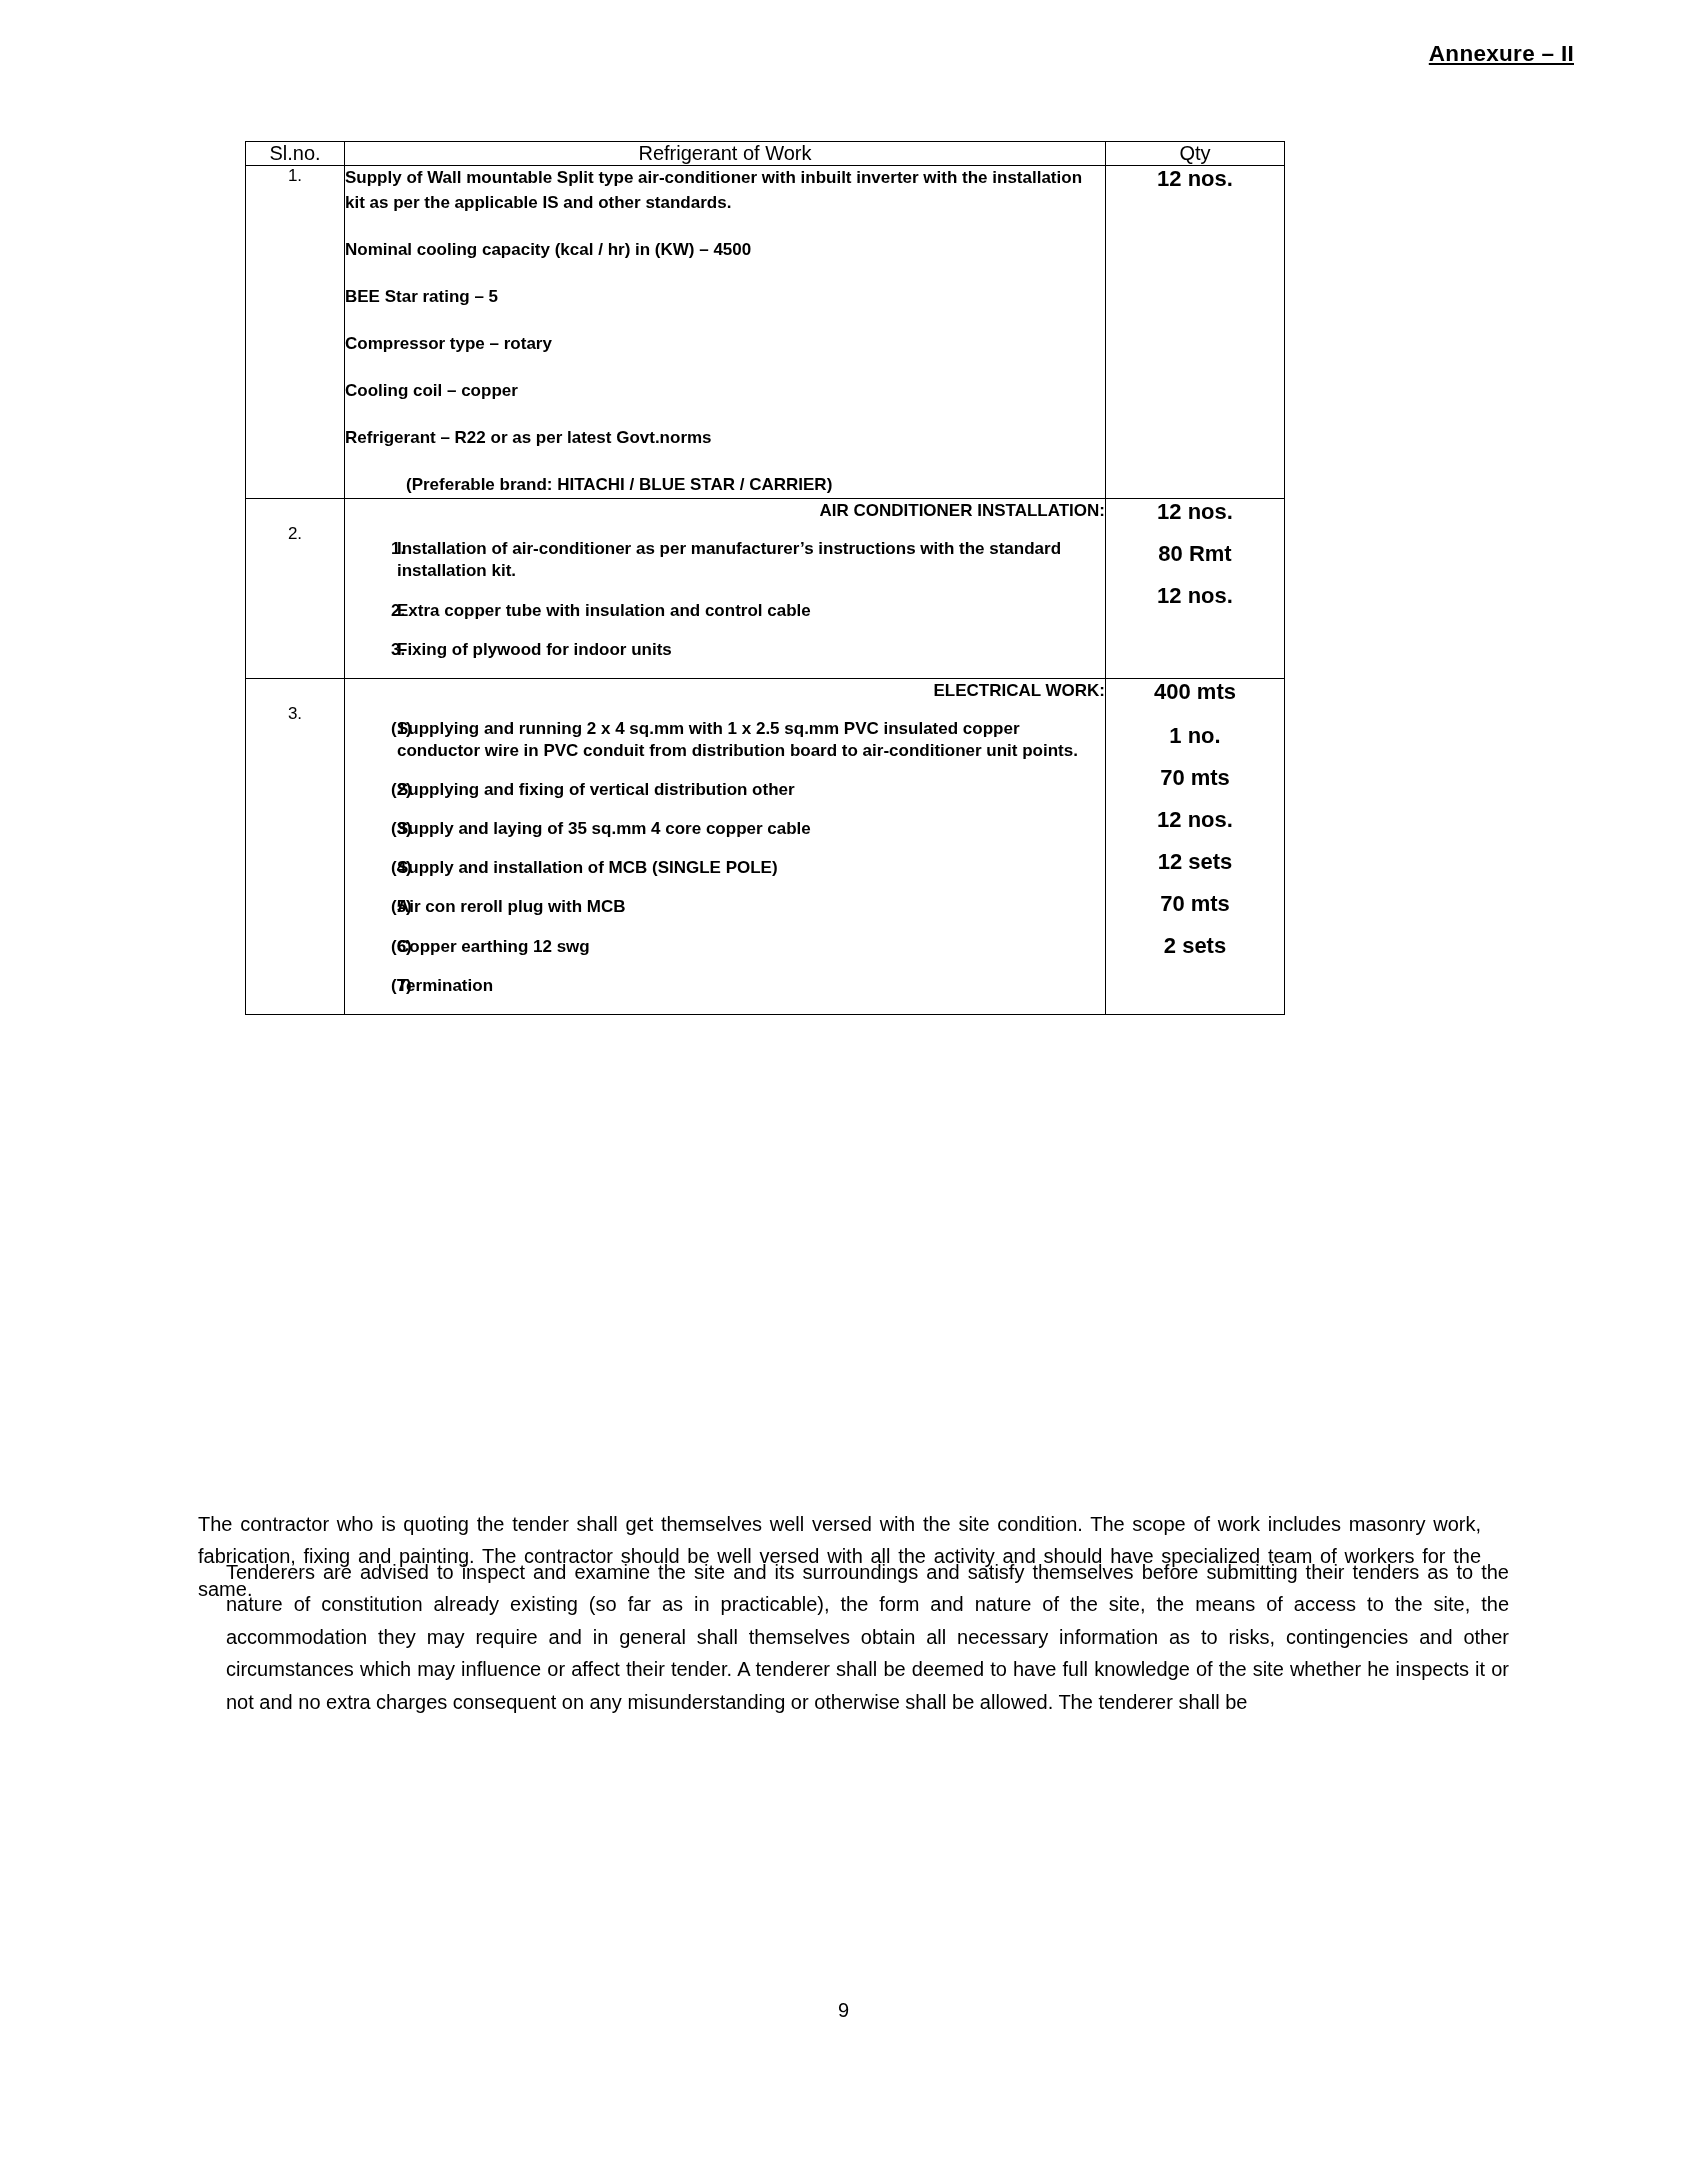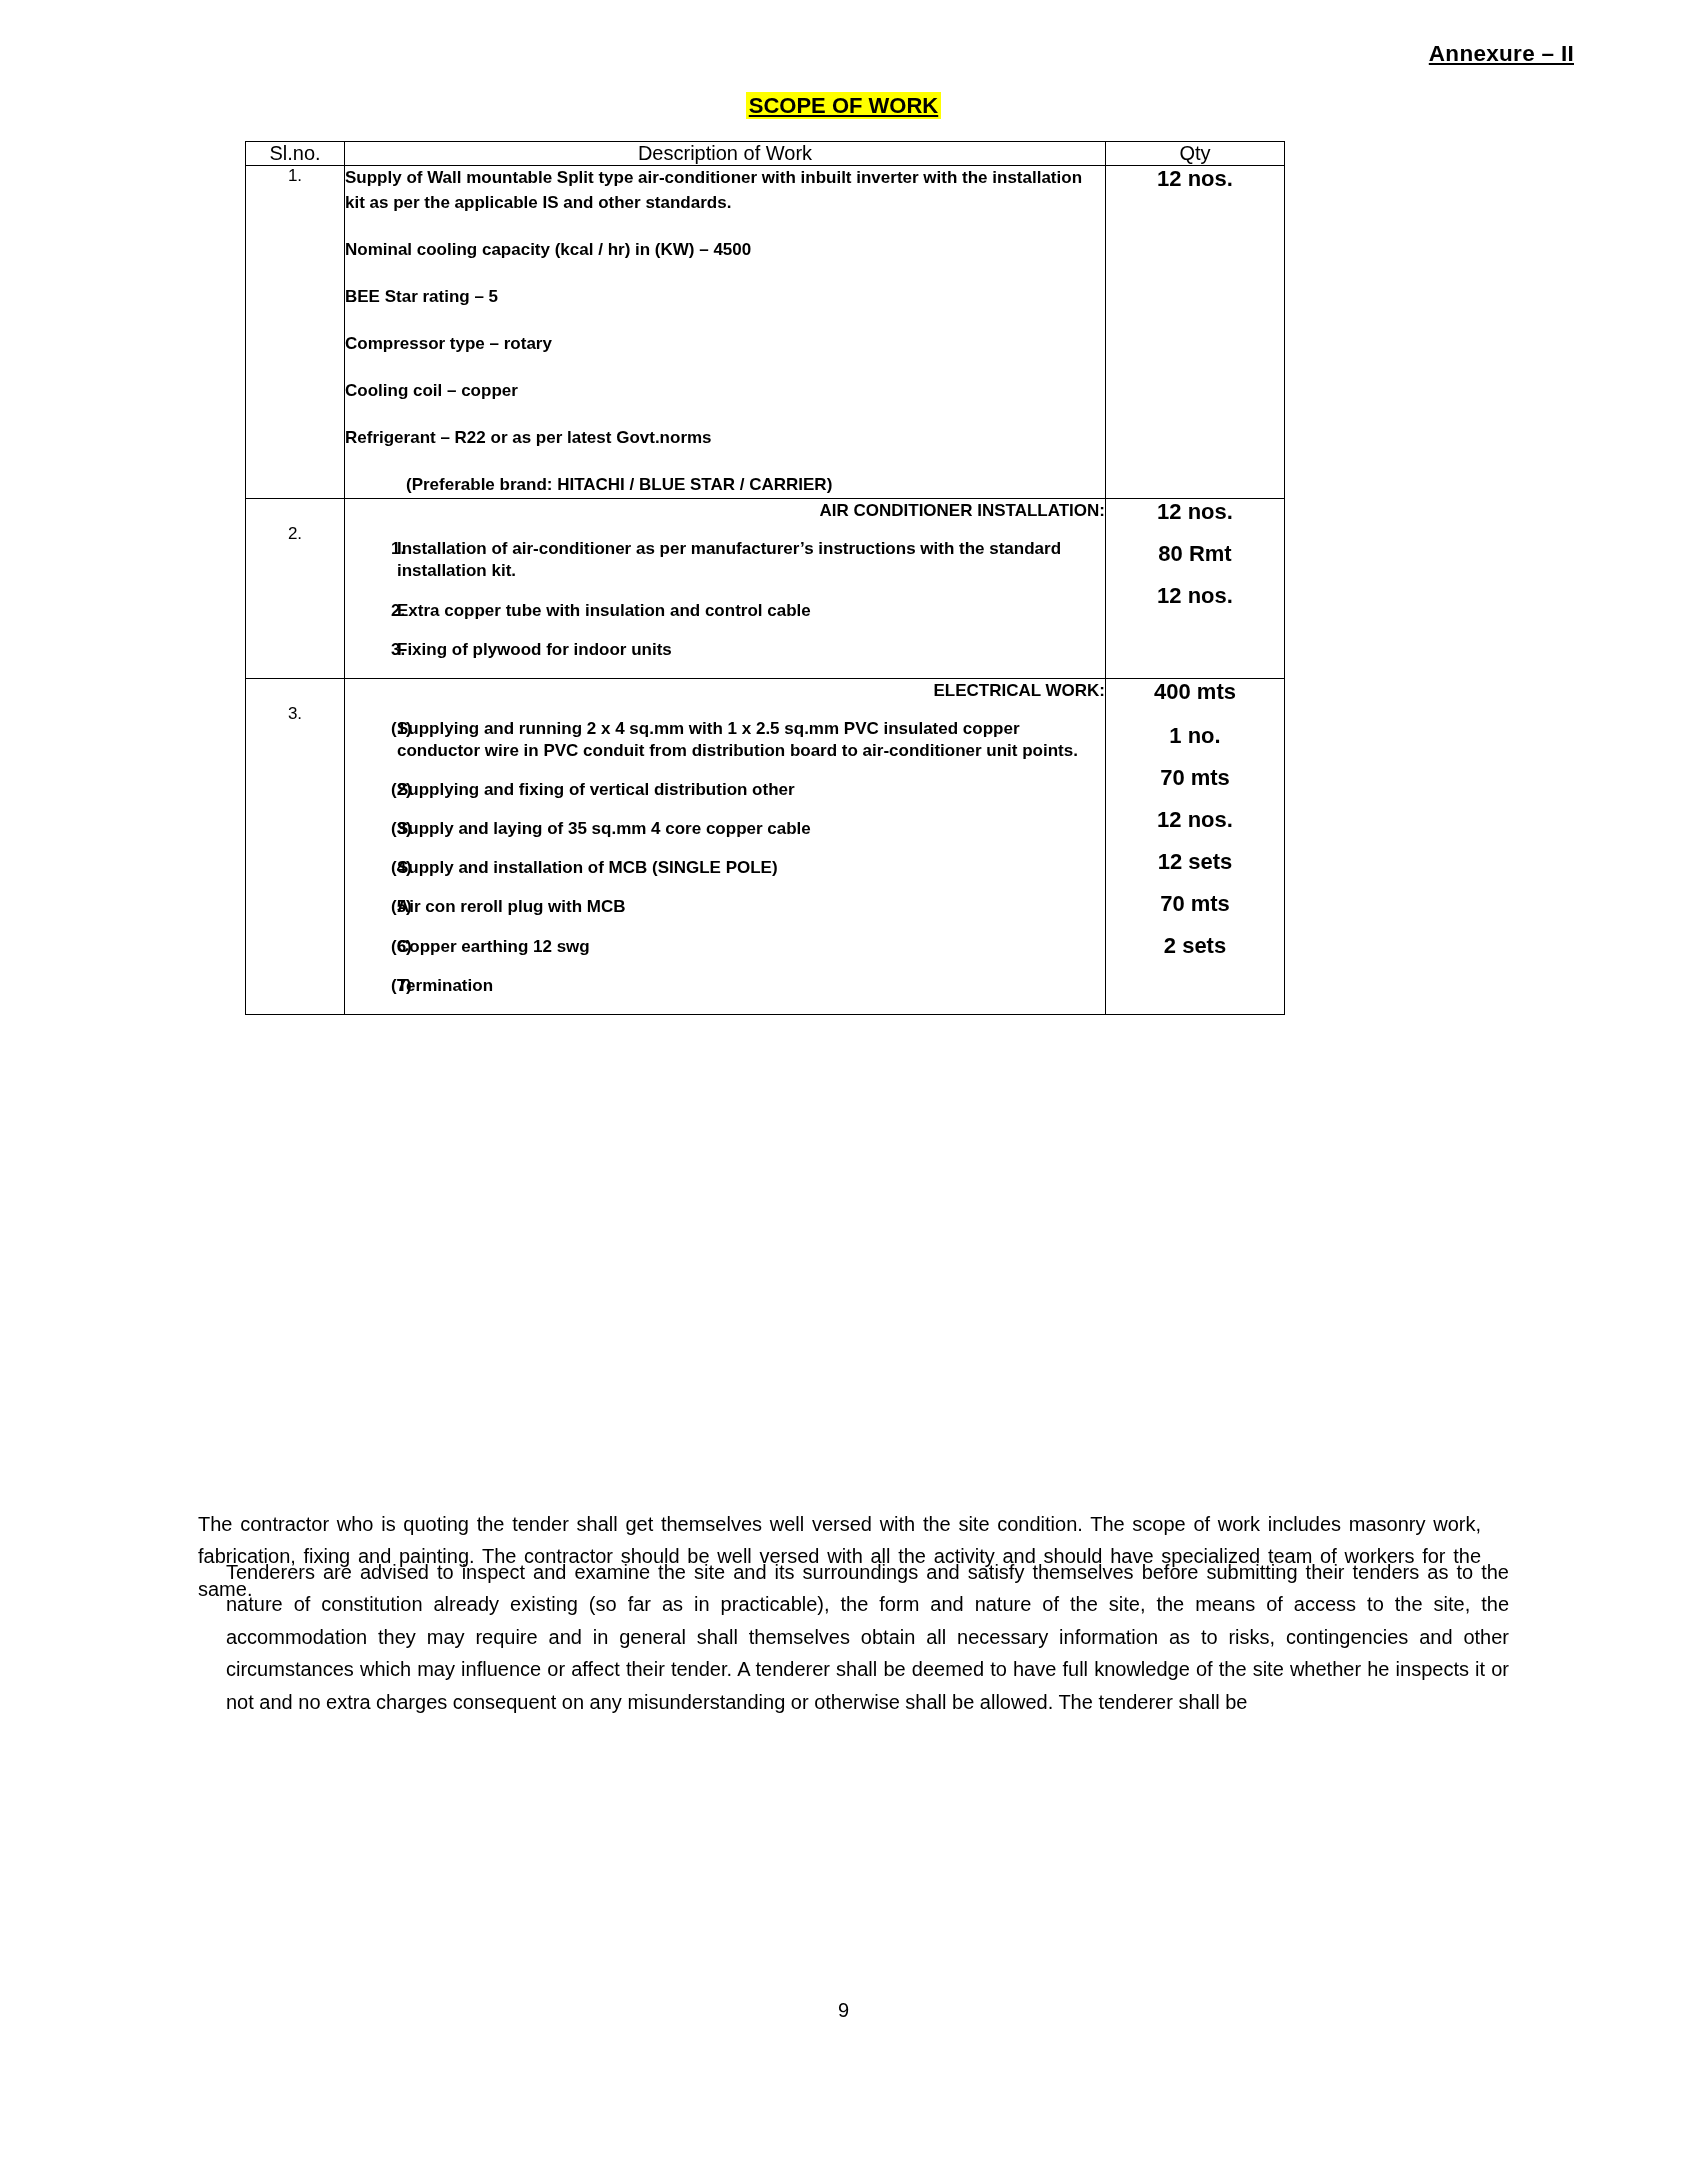--- a/index.html
+++ b/index.html
@@ -143,34 +143,31 @@
     font-size: 20px;
   }
 </style>
 </head>
 <body>
 
 <div class="page">
 
   <div class="annexure">Annexure – II</div>
 
-  <div class="scope-title">
-    <span>SCOPE OF WORK</span>
-  </div>
 
   <table class="scope">
     <colgroup>
       <col class="col-sl">
       <col class="col-desc">
       <col class="col-qty">
     </colgroup>
     <thead>
       <tr>
         <th class="hdr">Sl.no.</th>
-        <th class="hdr">Description of Work</th>
+        <th class="hdr">Refrigerant of Work</th>
         <th class="hdr">Qty</th>
       </tr>
     </thead>
     <tbody>
 
       <tr>
         <td class="sl-cell">1.</td>
         <td class="desc-cell">
           <p>Supply of Wall mountable Split type air-conditioner with inbuilt inverter with the installation kit as per the applicable IS and other standards.</p>
           <p>Nominal cooling capacity (kcal / hr) in (KW) – 4500</p>

